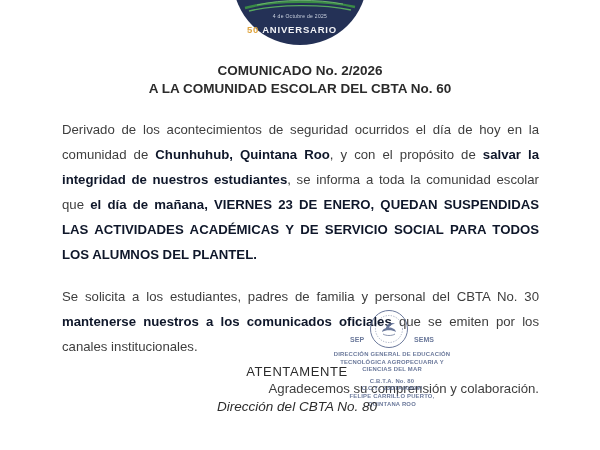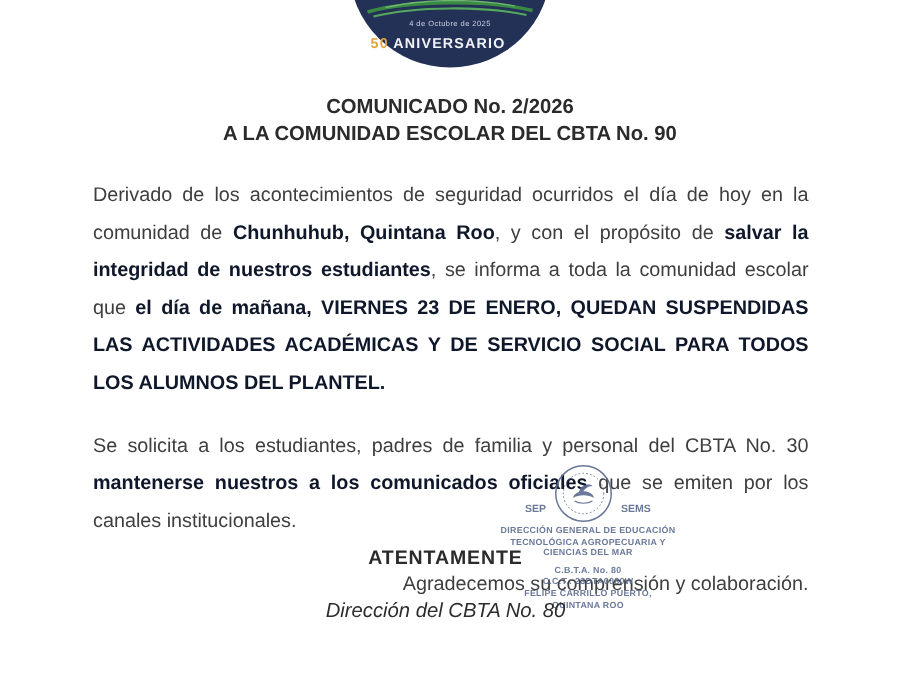--- a/index.html
+++ b/index.html
@@ -84,21 +84,21 @@
 
   
   .signature {
     position: absolute;
     left: 183px; top: 364px;
     width: 228px;
     text-align: center;
     z-index: 2;
   }
   .closing {
-    font-weight: bold;
+    font-weight: normal;
     font-size: 13px;
     letter-spacing: 0.6px;
     color: #2b2b2b;
   }
   .signer {
     margin-top: 20px;
     font-style: italic;
     font-size: 13.5px;
     color: #2d2d2d;
   }
@@ -135,21 +135,21 @@
       <path d="M2 9 C30 1, 84 1, 112 8" fill="none" stroke="#3a8a46" stroke-width="2.4"></path>
       <path d="M6 12 C34 5, 80 5, 108 11" fill="none" stroke="#57a85f" stroke-width="1.4"></path>
       <path d="M14 6 C40 0, 74 0, 100 5" fill="none" stroke="#6fb76f" stroke-width="0.9"></path>
     </svg>
     <div class="badge-date">4 de Octubre de 2025</div>
     <div class="badge-anniv"><span class="gold">50</span><span>ANIVERSARIO</span></div>
   </div>
 
   <div class="title">
     <div>COMUNICADO No. 2/2026</div>
-    <div>A LA COMUNIDAD ESCOLAR DEL CBTA No. 90</div>
+    <div>A LA COMUNIDAD ESCOLAR DEL CBTA No. 60</div>
   </div>
 
   <div class="body-text">
     <p><span>Derivado de los acontecimientos de seguridad ocurridos el día de hoy en la comunidad de </span><span class="b">Chunhuhub, Quintana Roo</span><span>, y con el propósito de </span><span class="b">salvar la integridad de nuestros estudiantes</span><span>, se informa a toda la comunidad escolar que </span><span class="b">el día de mañana, VIERNES 23 DE ENERO, QUEDAN SUSPENDIDAS LAS ACTIVIDADES ACADÉMICAS Y DE SERVICIO SOCIAL PARA TODOS LOS ALUMNOS DEL PLANTEL.</span></p>
     <p><span>Se solicita a los estudiantes, padres de familia y personal del CBTA No. 30 </span><span class="b">mantenerse nuestros a los comunicados oficiales</span><span> que se emiten por los canales institucionales.</span></p>
     <p class="no-justify">Agradecemos su comprensión y colaboración.</p>
   </div>
 
   <div class="stamp">
     <div class="stamp-top">

